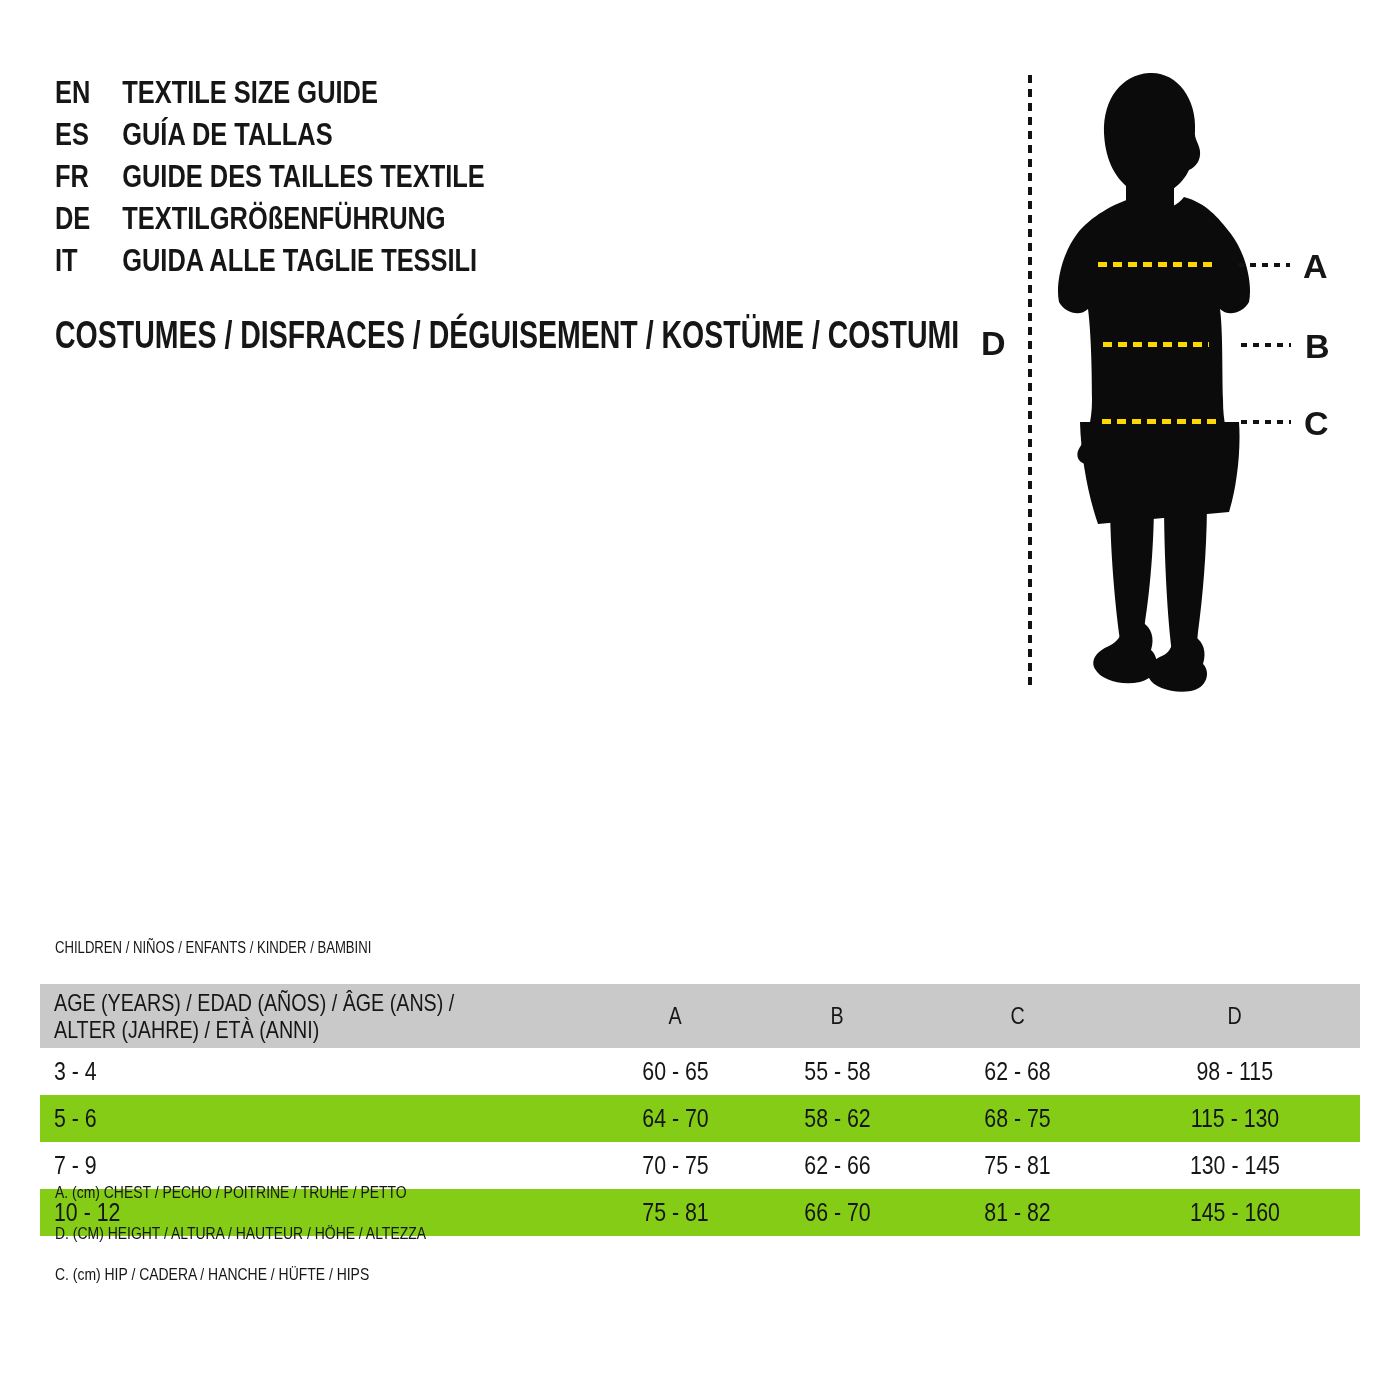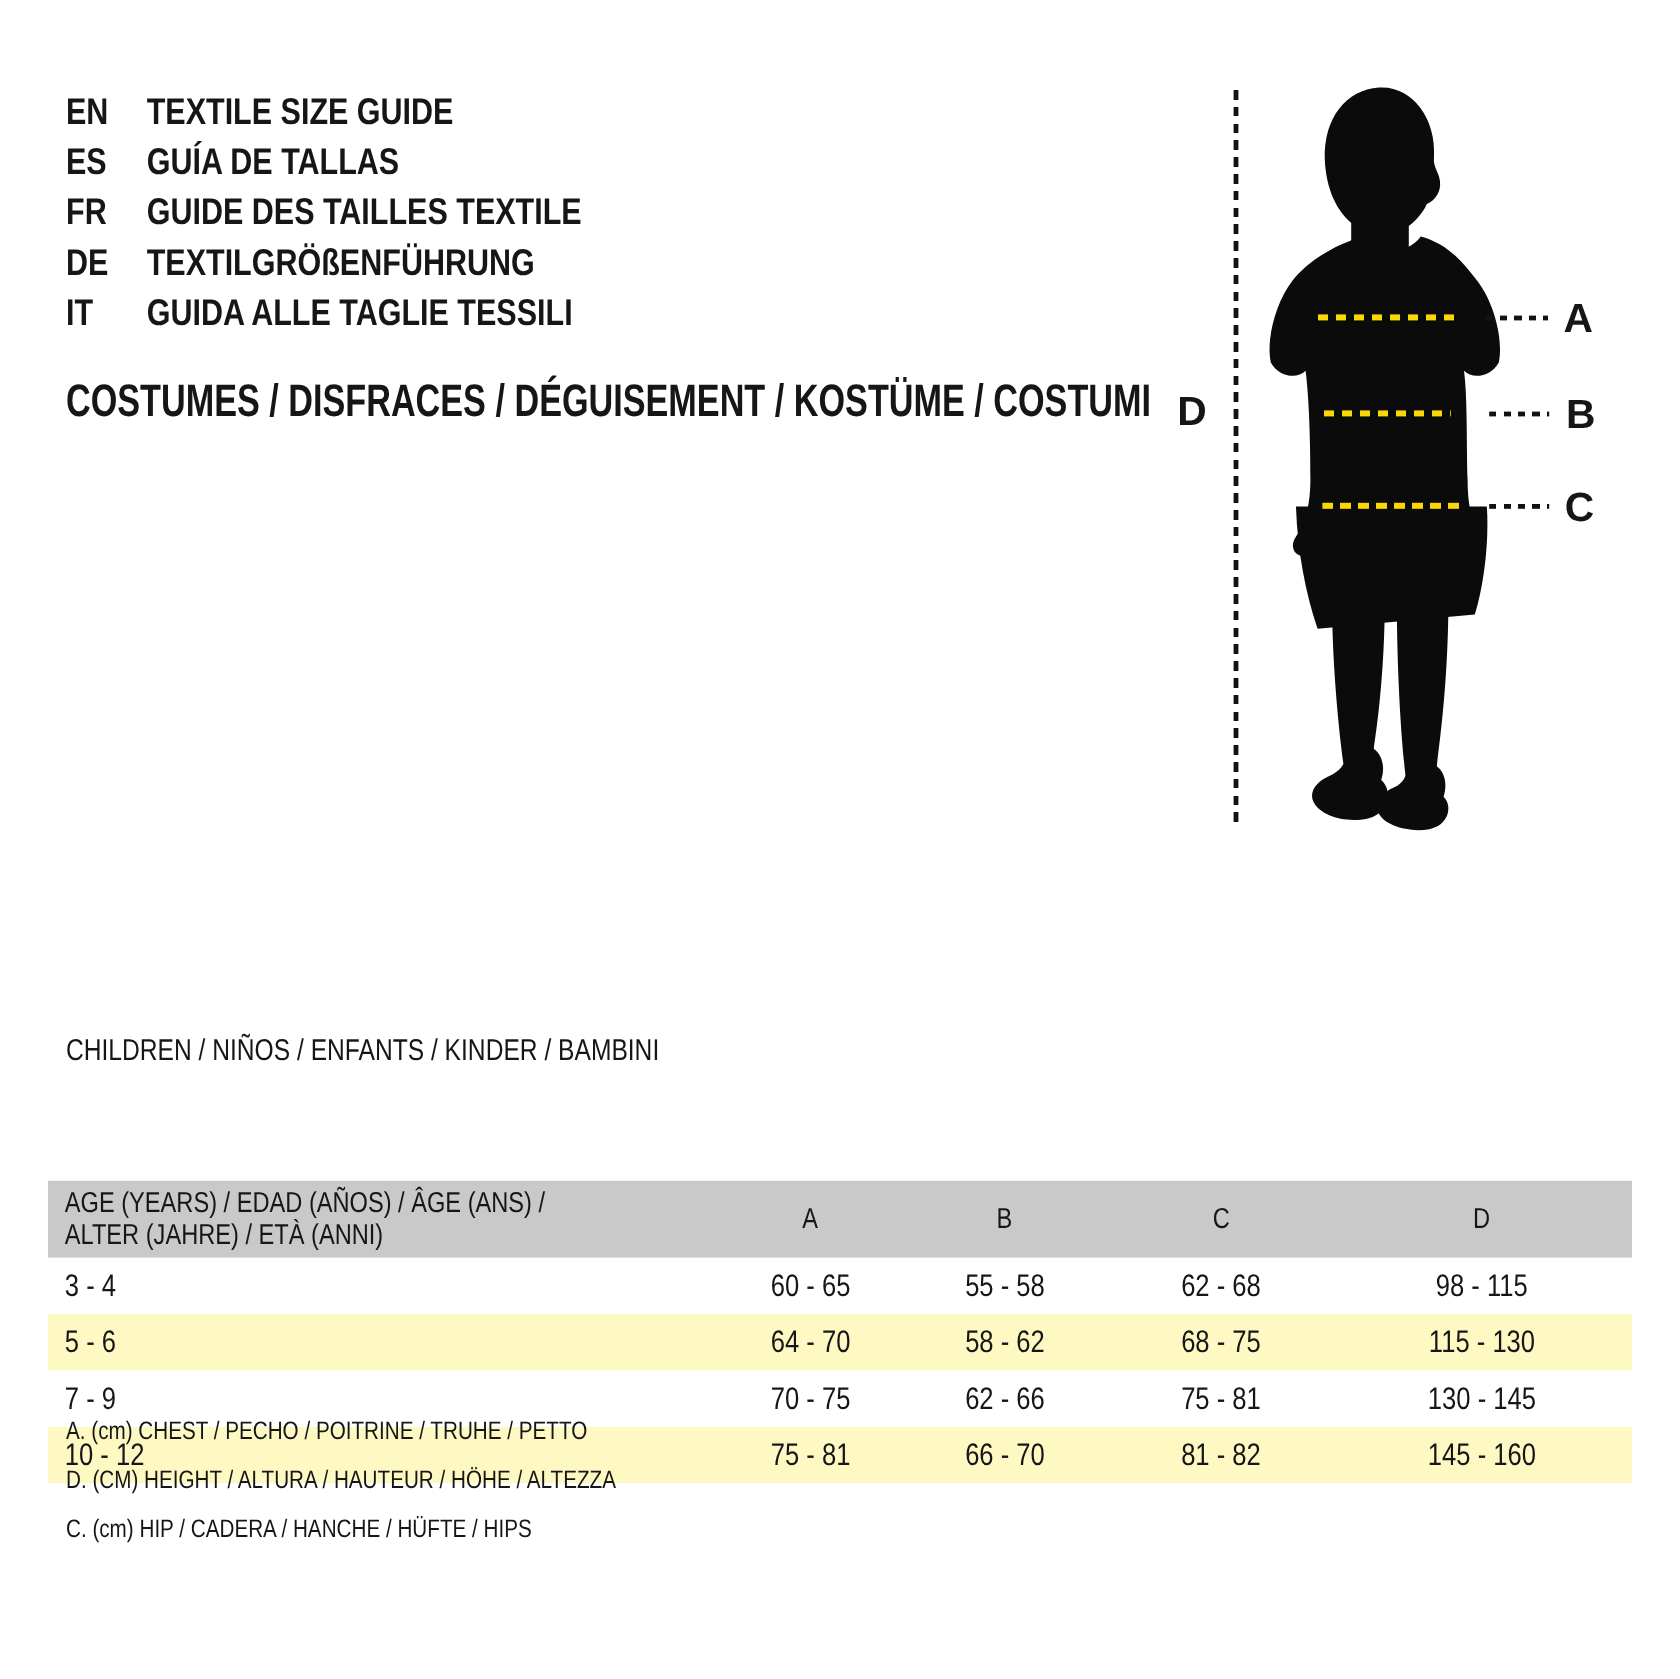--- a/index.html
+++ b/index.html
@@ -23,32 +23,32 @@
   .dline{position:absolute;left:1028px;top:75px;width:4px;height:614px;
          background:repeating-linear-gradient(180deg,#121212 0 8px,transparent 8px 14px);}
   .mlabel{position:absolute;font-size:34px;font-weight:700;line-height:36px;}
   .yline{position:absolute;height:5px;
          background:repeating-linear-gradient(90deg,#fcd801 0 9px,transparent 9px 15px);}
   .conn{position:absolute;height:4px;
         background:repeating-linear-gradient(90deg,#121212 0 6px,transparent 6px 12px);}
   .silhouette{position:absolute;left:1050px;top:70px;}
 
   
-  .section-title{position:absolute;left:55px;top:861px;font-size:25px;font-weight:400;}
+  .section-title{position:absolute;left:55px;top:939px;font-size:16px;font-weight:400;}
   .sizetable{position:absolute;left:40px;top:984px;width:1320px;font-size:26px;}
   .thead,.trow{display:grid;grid-template-columns:560px 150px 175px 185px 250px;align-items:center;}
   .thead{background:#c9c9c9;height:64px;font-size:24px;}
   .trow{height:47px;}
-  .trow.alt{background:#fef9c3;}
+  .trow.alt{background:#84cc16;}
   .cell{text-align:center;overflow:visible;}
   .cell.age{text-align:left;padding-left:14px;}
   .thead .cell.age{line-height:27px;}
 
   
-  .legend{position:absolute;left:55px;top:1172px;font-size:21px;}
+  .legend{position:absolute;left:55px;top:1172px;font-size:17px;}
   .legend div{height:41px;line-height:41px;}
 </style>
 </head>
 <body>
 
 <div class="page">
 
   <ul class="langs">
     <li>
       <span class="code">EN</span>

